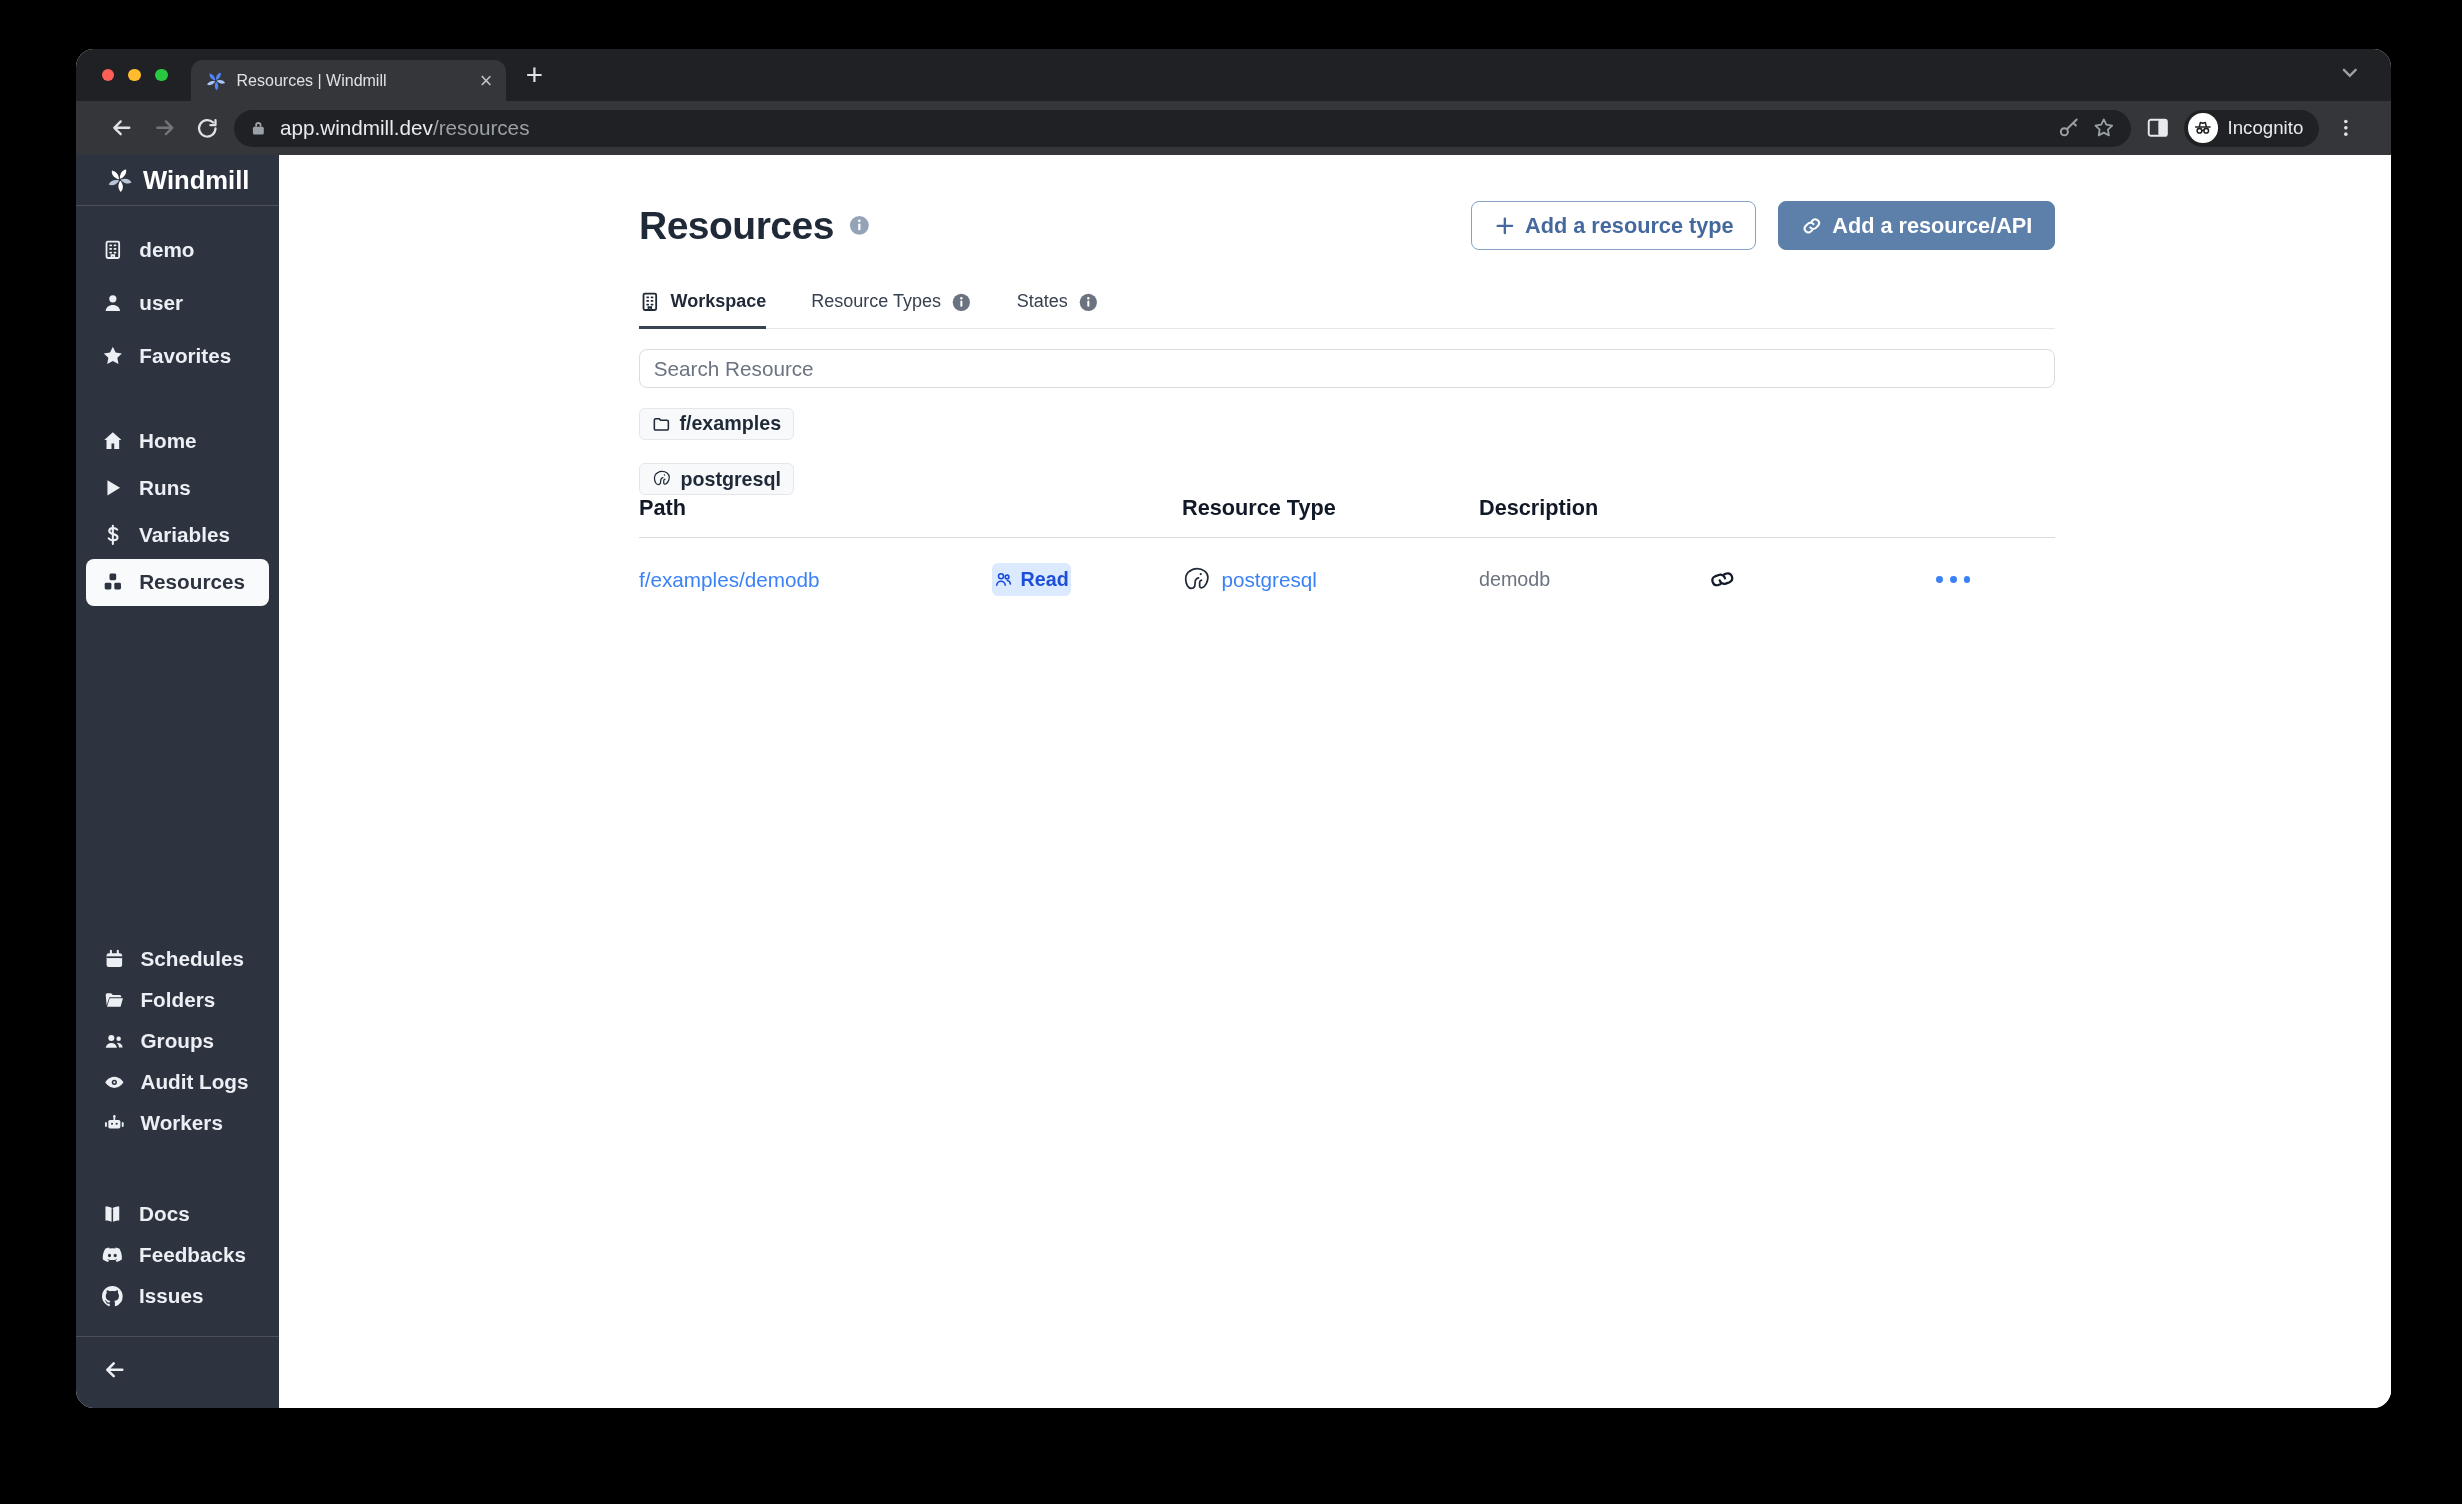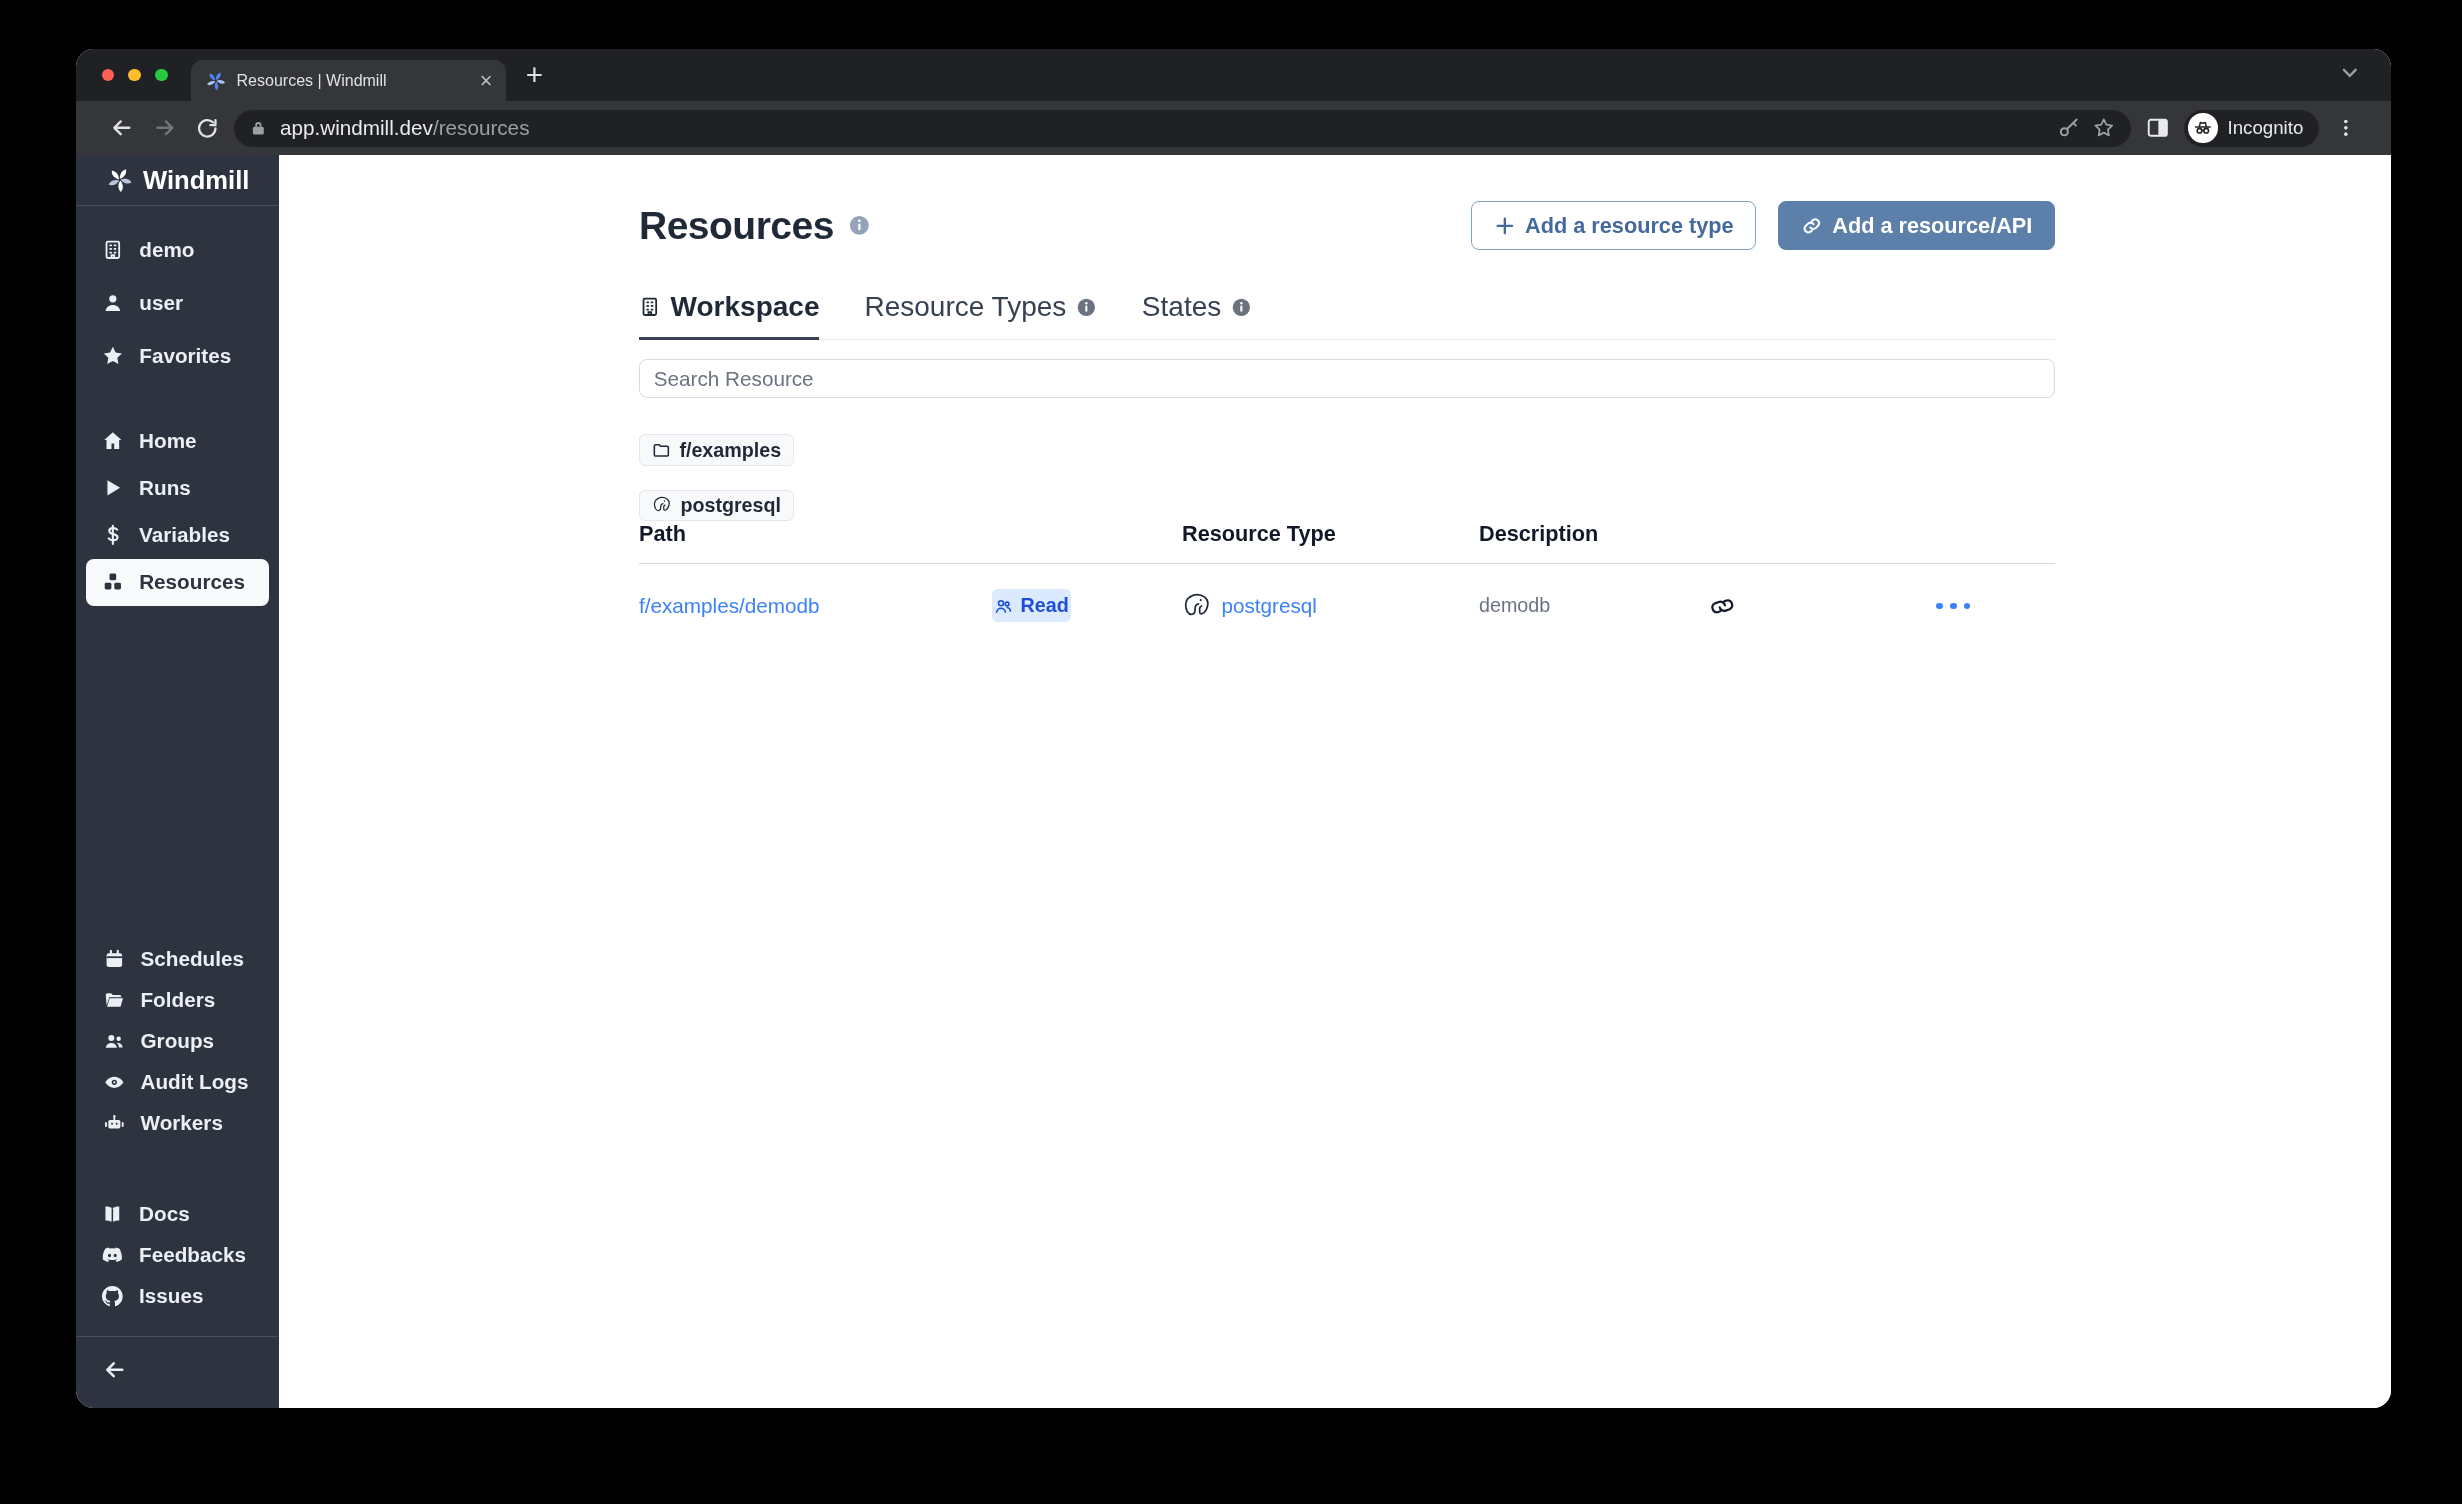--- a/index.html
+++ b/index.html
@@ -57,25 +57,25 @@
   .main { flex:1; background:#fff; overflow:hidden; }
   .content { width:1416px; margin-left:360px; }
   .title-row { margin-top:46px; display:flex; align-items:center; justify-content:space-between; }
   .title-left { display:flex; align-items:center; gap:13.8px; }
   h1 { font-size:39px; font-weight:800; color:#1f2937; letter-spacing:-0.5px; }
   .actions { display:flex; gap:21.7px; align-items:center; }
   .btn { height:49px; padding:0 21.7px; border-radius:7.9px; display:flex; align-items:center; gap:9.9px; font-size:21.7px; font-weight:700; cursor:pointer; }
   .btn-outline { background:#fff; border:1px solid #84a1c6; color:#44699e; }
   .btn-primary { background:#5d80aa; border:1px solid #5d80aa; color:#fff; }
   .tabs-row { margin-top:41px; display:flex; gap:45px; border-bottom:1px solid #e5e7eb; }
-  .apptab { display:flex; align-items:center; gap:9.9px; padding-bottom:13.8px; font-size:28px; color:#374151; font-weight:500; cursor:pointer; border-bottom:3px solid transparent; margin-bottom:-1px; }
+  .apptab { display:flex; align-items:center; gap:9.9px; padding-bottom:13.8px; font-size:18px; color:#374151; font-weight:500; cursor:pointer; border-bottom:3px solid transparent; margin-bottom:-1px; }
   .apptab.active { color:#1f2937; font-weight:600; border-bottom-color:#384252; }
   .search { margin-top:19.7px; width:100%; height:39px; border:1px solid #d8dce1; border-radius:7.9px; padding:0 13.8px; font-size:20.7px; color:#1f2937; font-family:"Liberation Sans",sans-serif; outline:none; }
   .search::placeholder { color:#6b7280; }
-  .chip-row { margin-top:36px; }
+  .chip-row { margin-top:20px; }
   .chip-row + .chip-row { margin-top:23.6px; }
   .chip { display:inline-flex; align-items:center; gap:8.9px; height:31.5px; padding:0 11.8px; background:#f8f9fb; border:1px solid #e3e6ea; border-radius:5.9px; font-size:19.7px; font-weight:700; color:#1f2937; cursor:pointer; }
   .table { }
   .thead { display:grid; grid-template-columns:543px 297px 576px; font-size:21.7px; font-weight:700; color:#111827; padding-bottom:15.8px; border-bottom:1px solid #d8dce1; }
   .trow { display:grid; grid-template-columns:353px 190px 297px 230px 227px 1fr; align-items:center; padding-top:25.6px; }
   .link { color:#3b82f6; font-size:20.7px; text-decoration:none; cursor:pointer; }
   .badge { display:inline-flex; align-items:center; gap:7.9px; height:33px; padding:0 2px; background:#dbeafe; border-radius:5.9px; color:#1d4ed8; font-size:19.7px; font-weight:700; }
   .rtype-cell { display:flex; align-items:center; gap:9.9px; }
   .desc { color:#6b7280; font-size:19.7px; }
   .dots { display:flex; gap:6.9px; align-items:center; cursor:pointer; }

